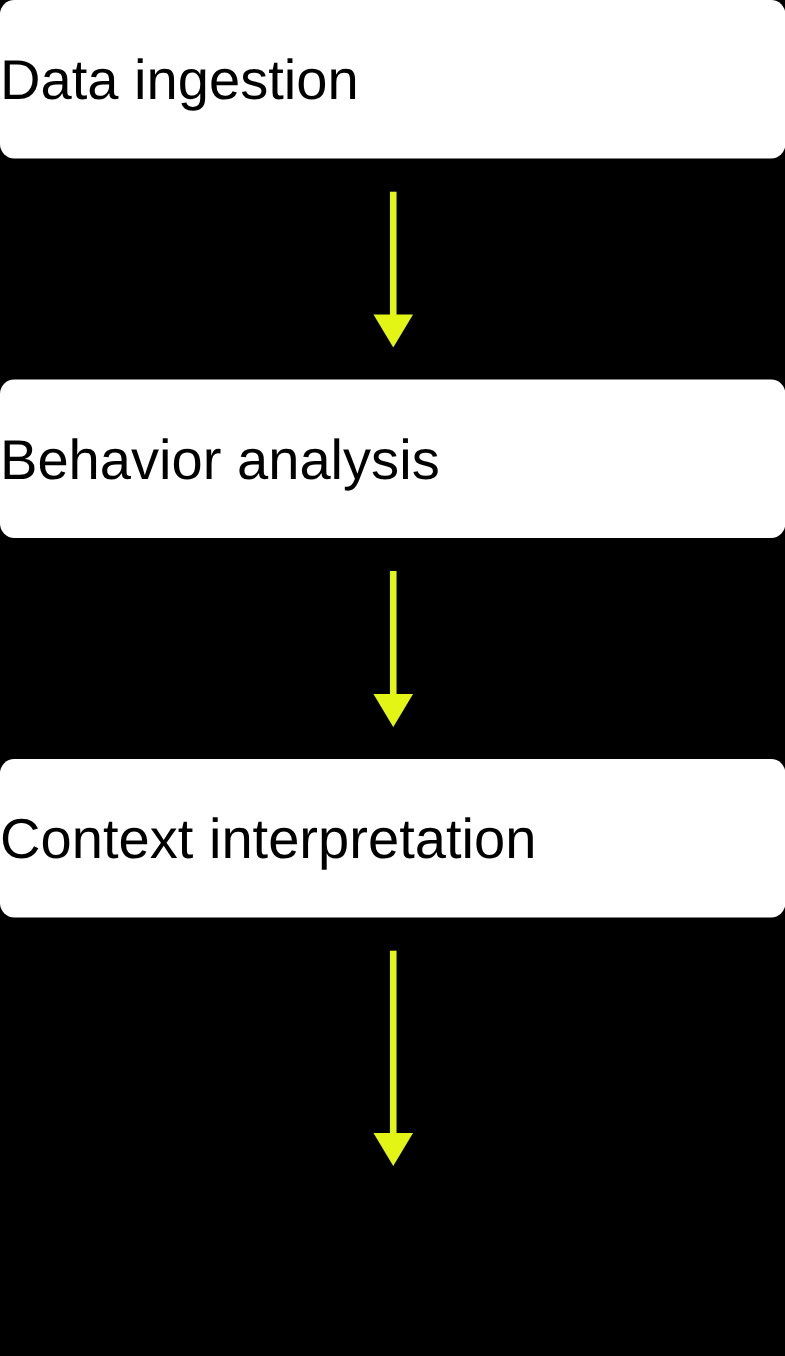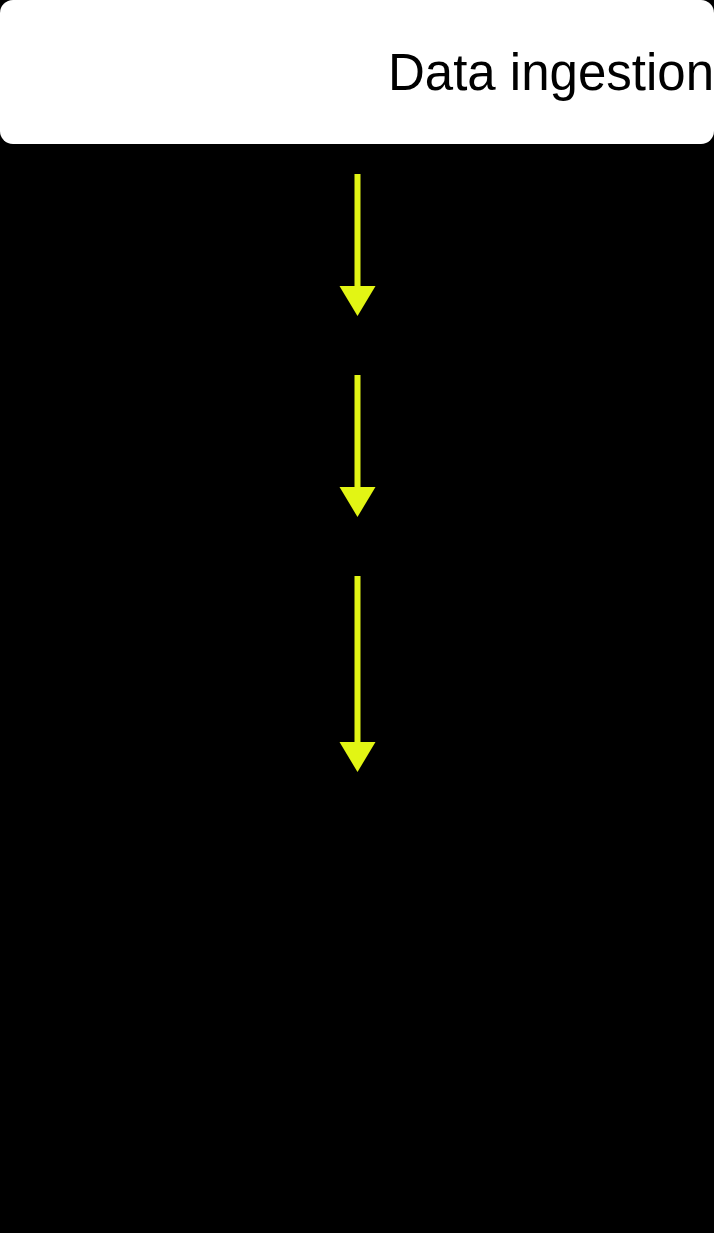--- a/index.html
+++ b/index.html
@@ -17,21 +17,21 @@
     overflow: hidden;
     font-family: "Liberation Sans", "DejaVu Sans", sans-serif;
   }
   .node {
     height: 144px;
     flex: 0 0 144px;
     background: #ffffff;
     border-radius: 13px;
     display: flex;
     align-items: center;
-    justify-content: flex-end;
+    justify-content: flex-start;
   }
   .node-label {
     font-size: 51px;
     line-height: 1;
     color: #000000;
     letter-spacing: 0px;
     white-space: nowrap;
   }
   .connector {
     display: flex;
@@ -51,28 +51,34 @@
     <span class="node-label">Data ingestion</span>
   </div>
 
   <div class="connector short">
     <svg class="arrow-svg" width="37" height="142" viewBox="0 0 37 142">
       <rect x="15.5" y="0" width="6" height="114" fill="#e2f514"></rect>
       <polygon points="0.5,112 36.5,112 18.5,142" fill="#e2f514"></polygon>
     </svg>
   </div>
 
+  <div class="node">
+    <span class="node-label">Behavior analysis</span>
+  </div>
 
   <div class="connector short">
     <svg class="arrow-svg" width="37" height="142" viewBox="0 0 37 142">
       <rect x="15.5" y="0" width="6" height="114" fill="#e2f514"></rect>
       <polygon points="0.5,112 36.5,112 18.5,142" fill="#e2f514"></polygon>
     </svg>
   </div>
 
+  <div class="node">
+    <span class="node-label">Context interpretation</span>
+  </div>
 
   <div class="connector long">
     <svg class="arrow-svg" width="37" height="196" viewBox="0 0 37 196">
       <rect x="15.5" y="0" width="6" height="168" fill="#e2f514"></rect>
       <polygon points="0.5,166 36.5,166 18.5,196" fill="#e2f514"></polygon>
     </svg>
   </div>
 
 
 </div>

